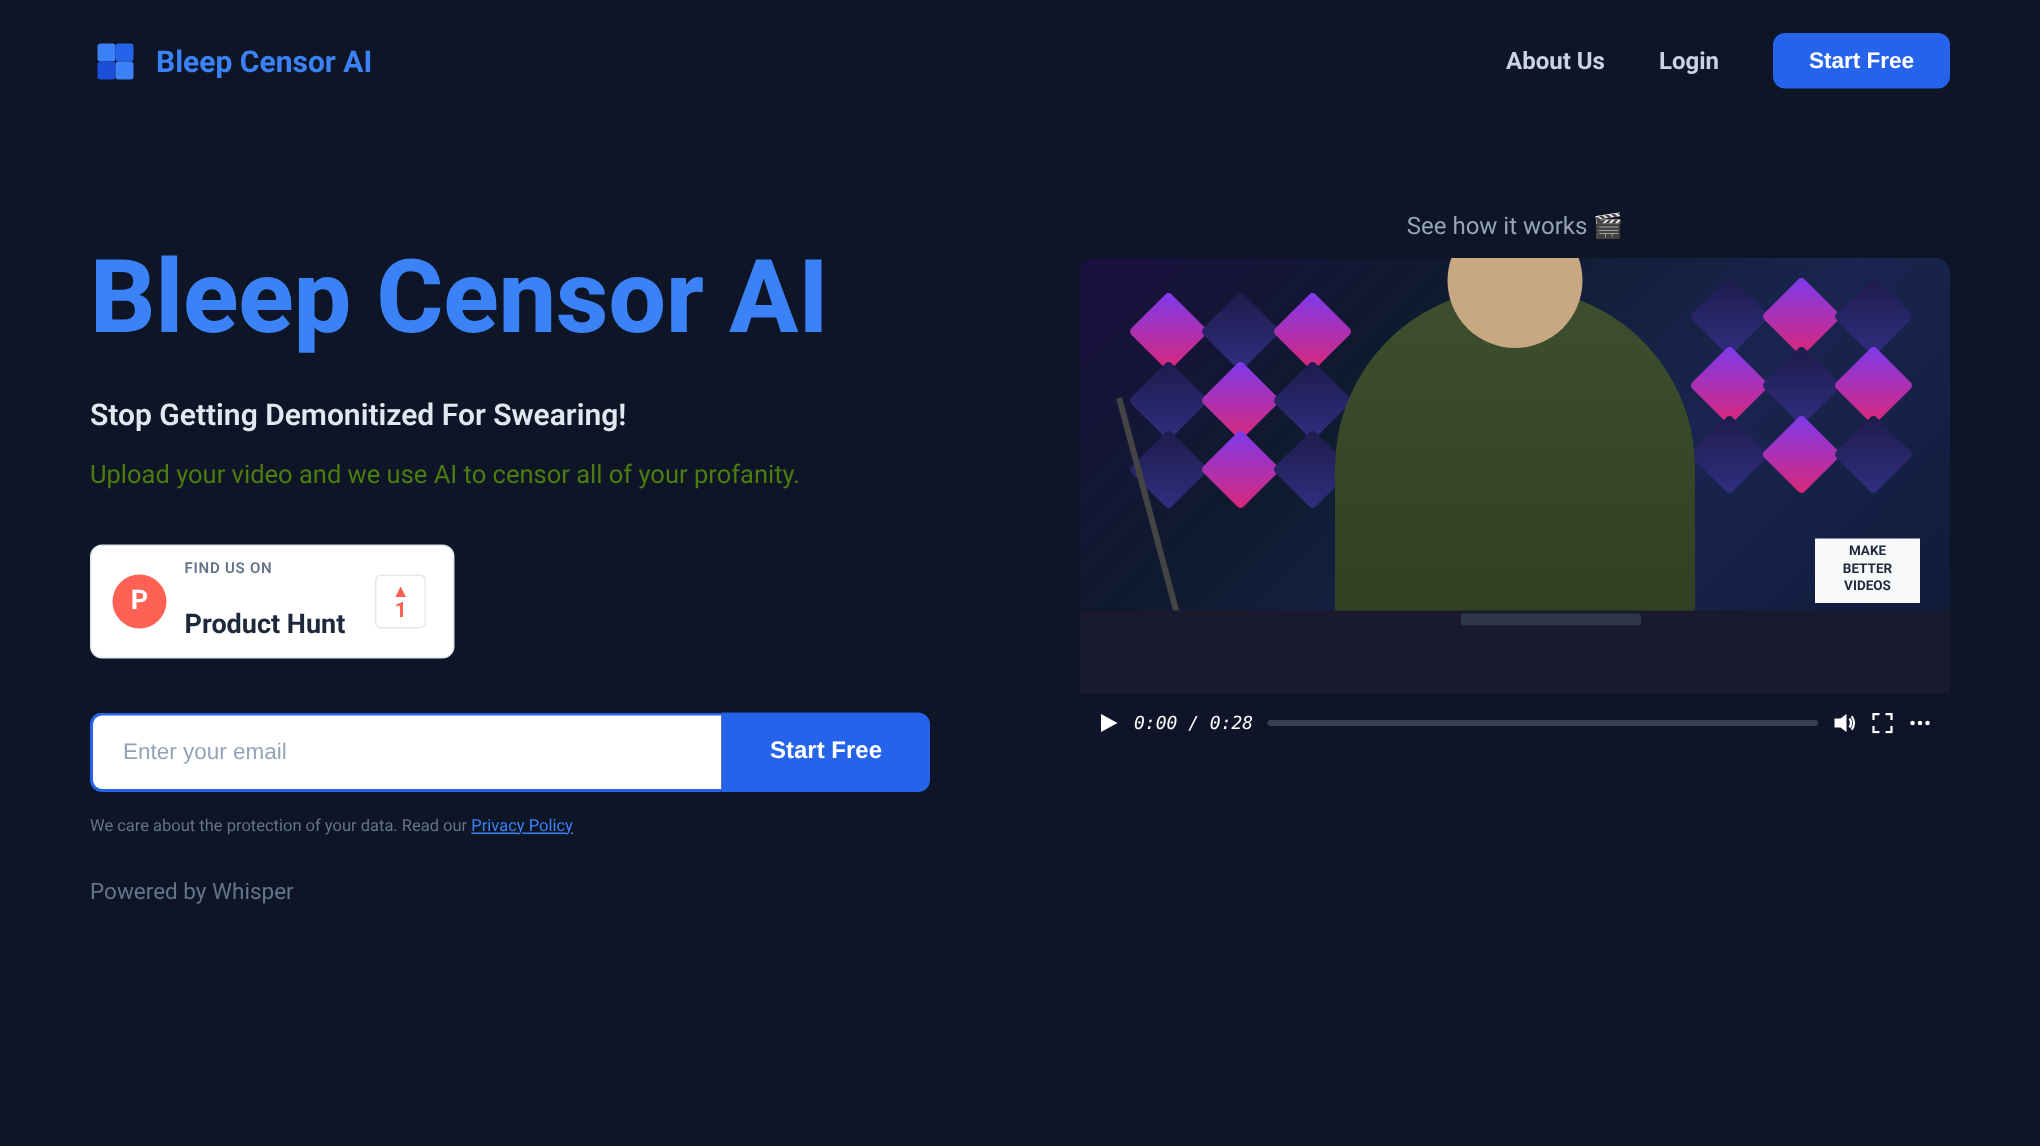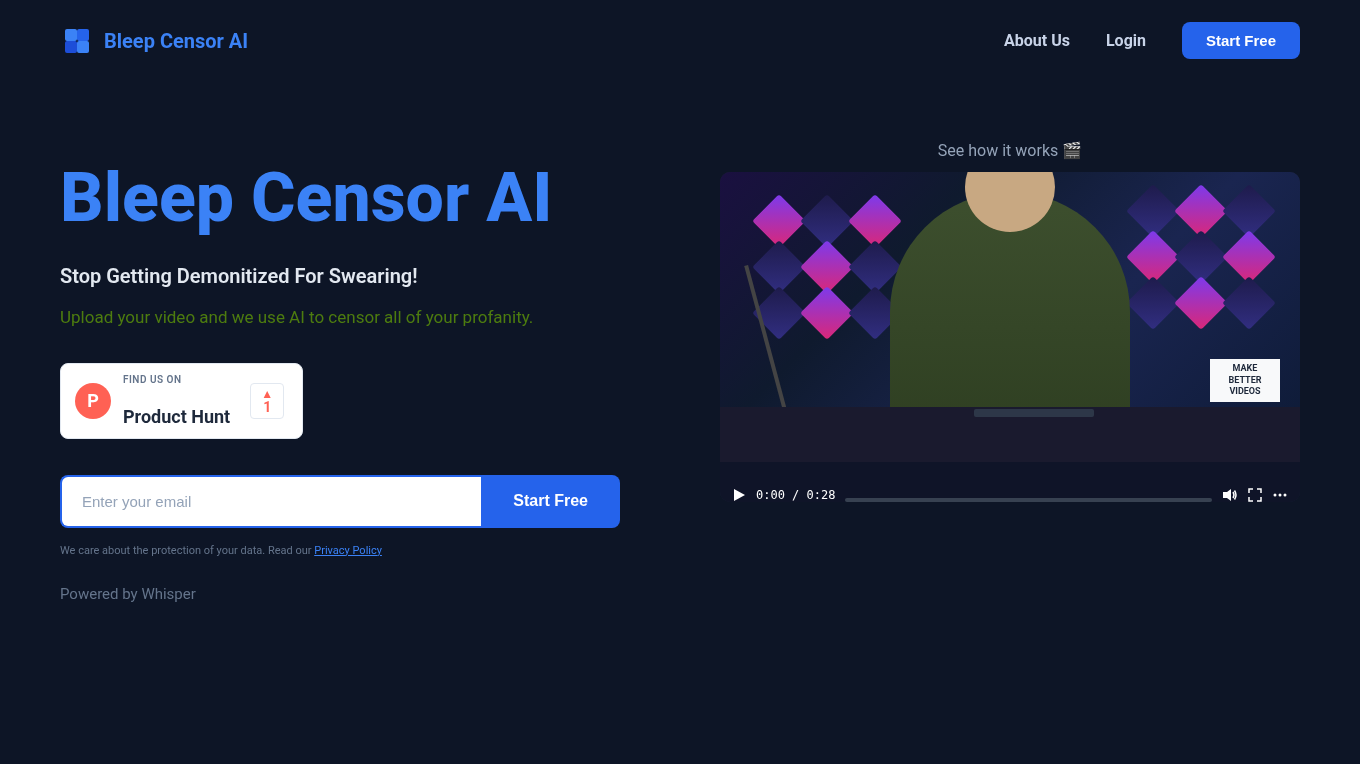--- a/index.html
+++ b/index.html
@@ -346,23 +346,24 @@
 
     
     .video-controls {
       position: absolute;
       bottom: 0;
       left: 0;
       right: 0;
       height: 40px;
       background: rgba(15, 20, 40, 0.95);
       display: flex;
-      align-items: flex-end;
+      align-items: center;
       padding: 0 12px;
       gap: 10px;
+      font-style: italic;
     }
 
     .control-btn {
       color: #ffffff;
       cursor: pointer;
       font-size: 14px;
       background: none;
       border: none;
       padding: 0;
       display: flex;

